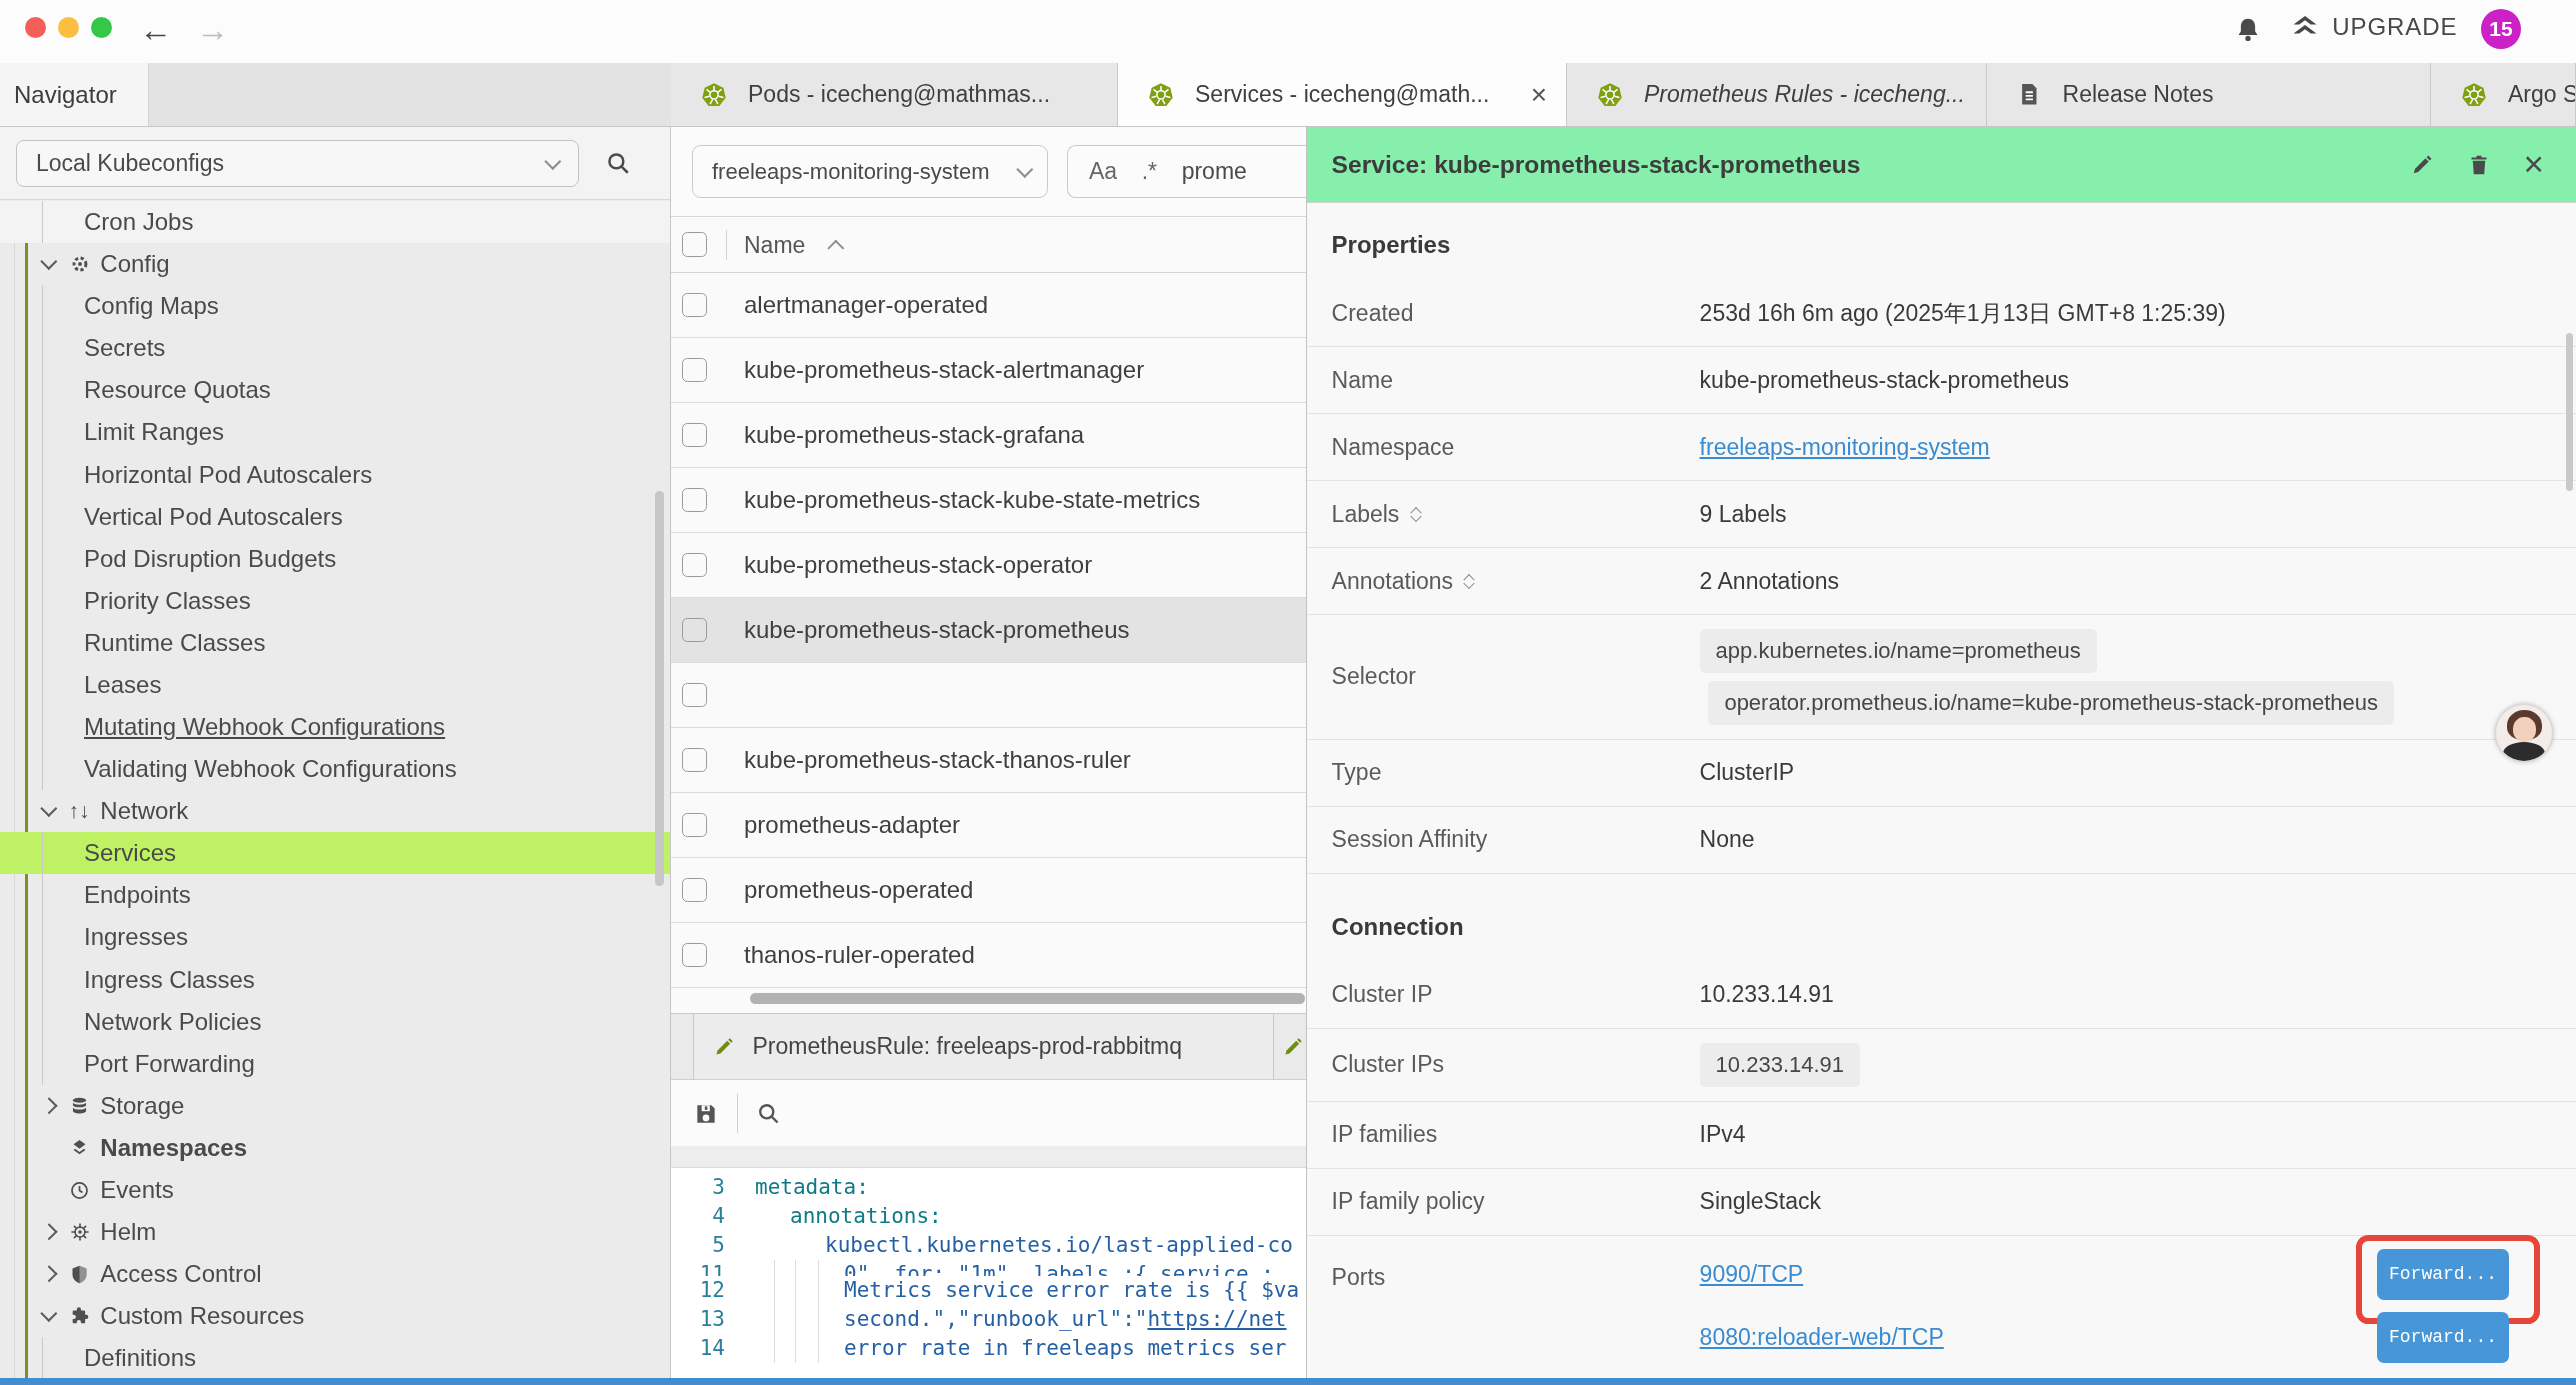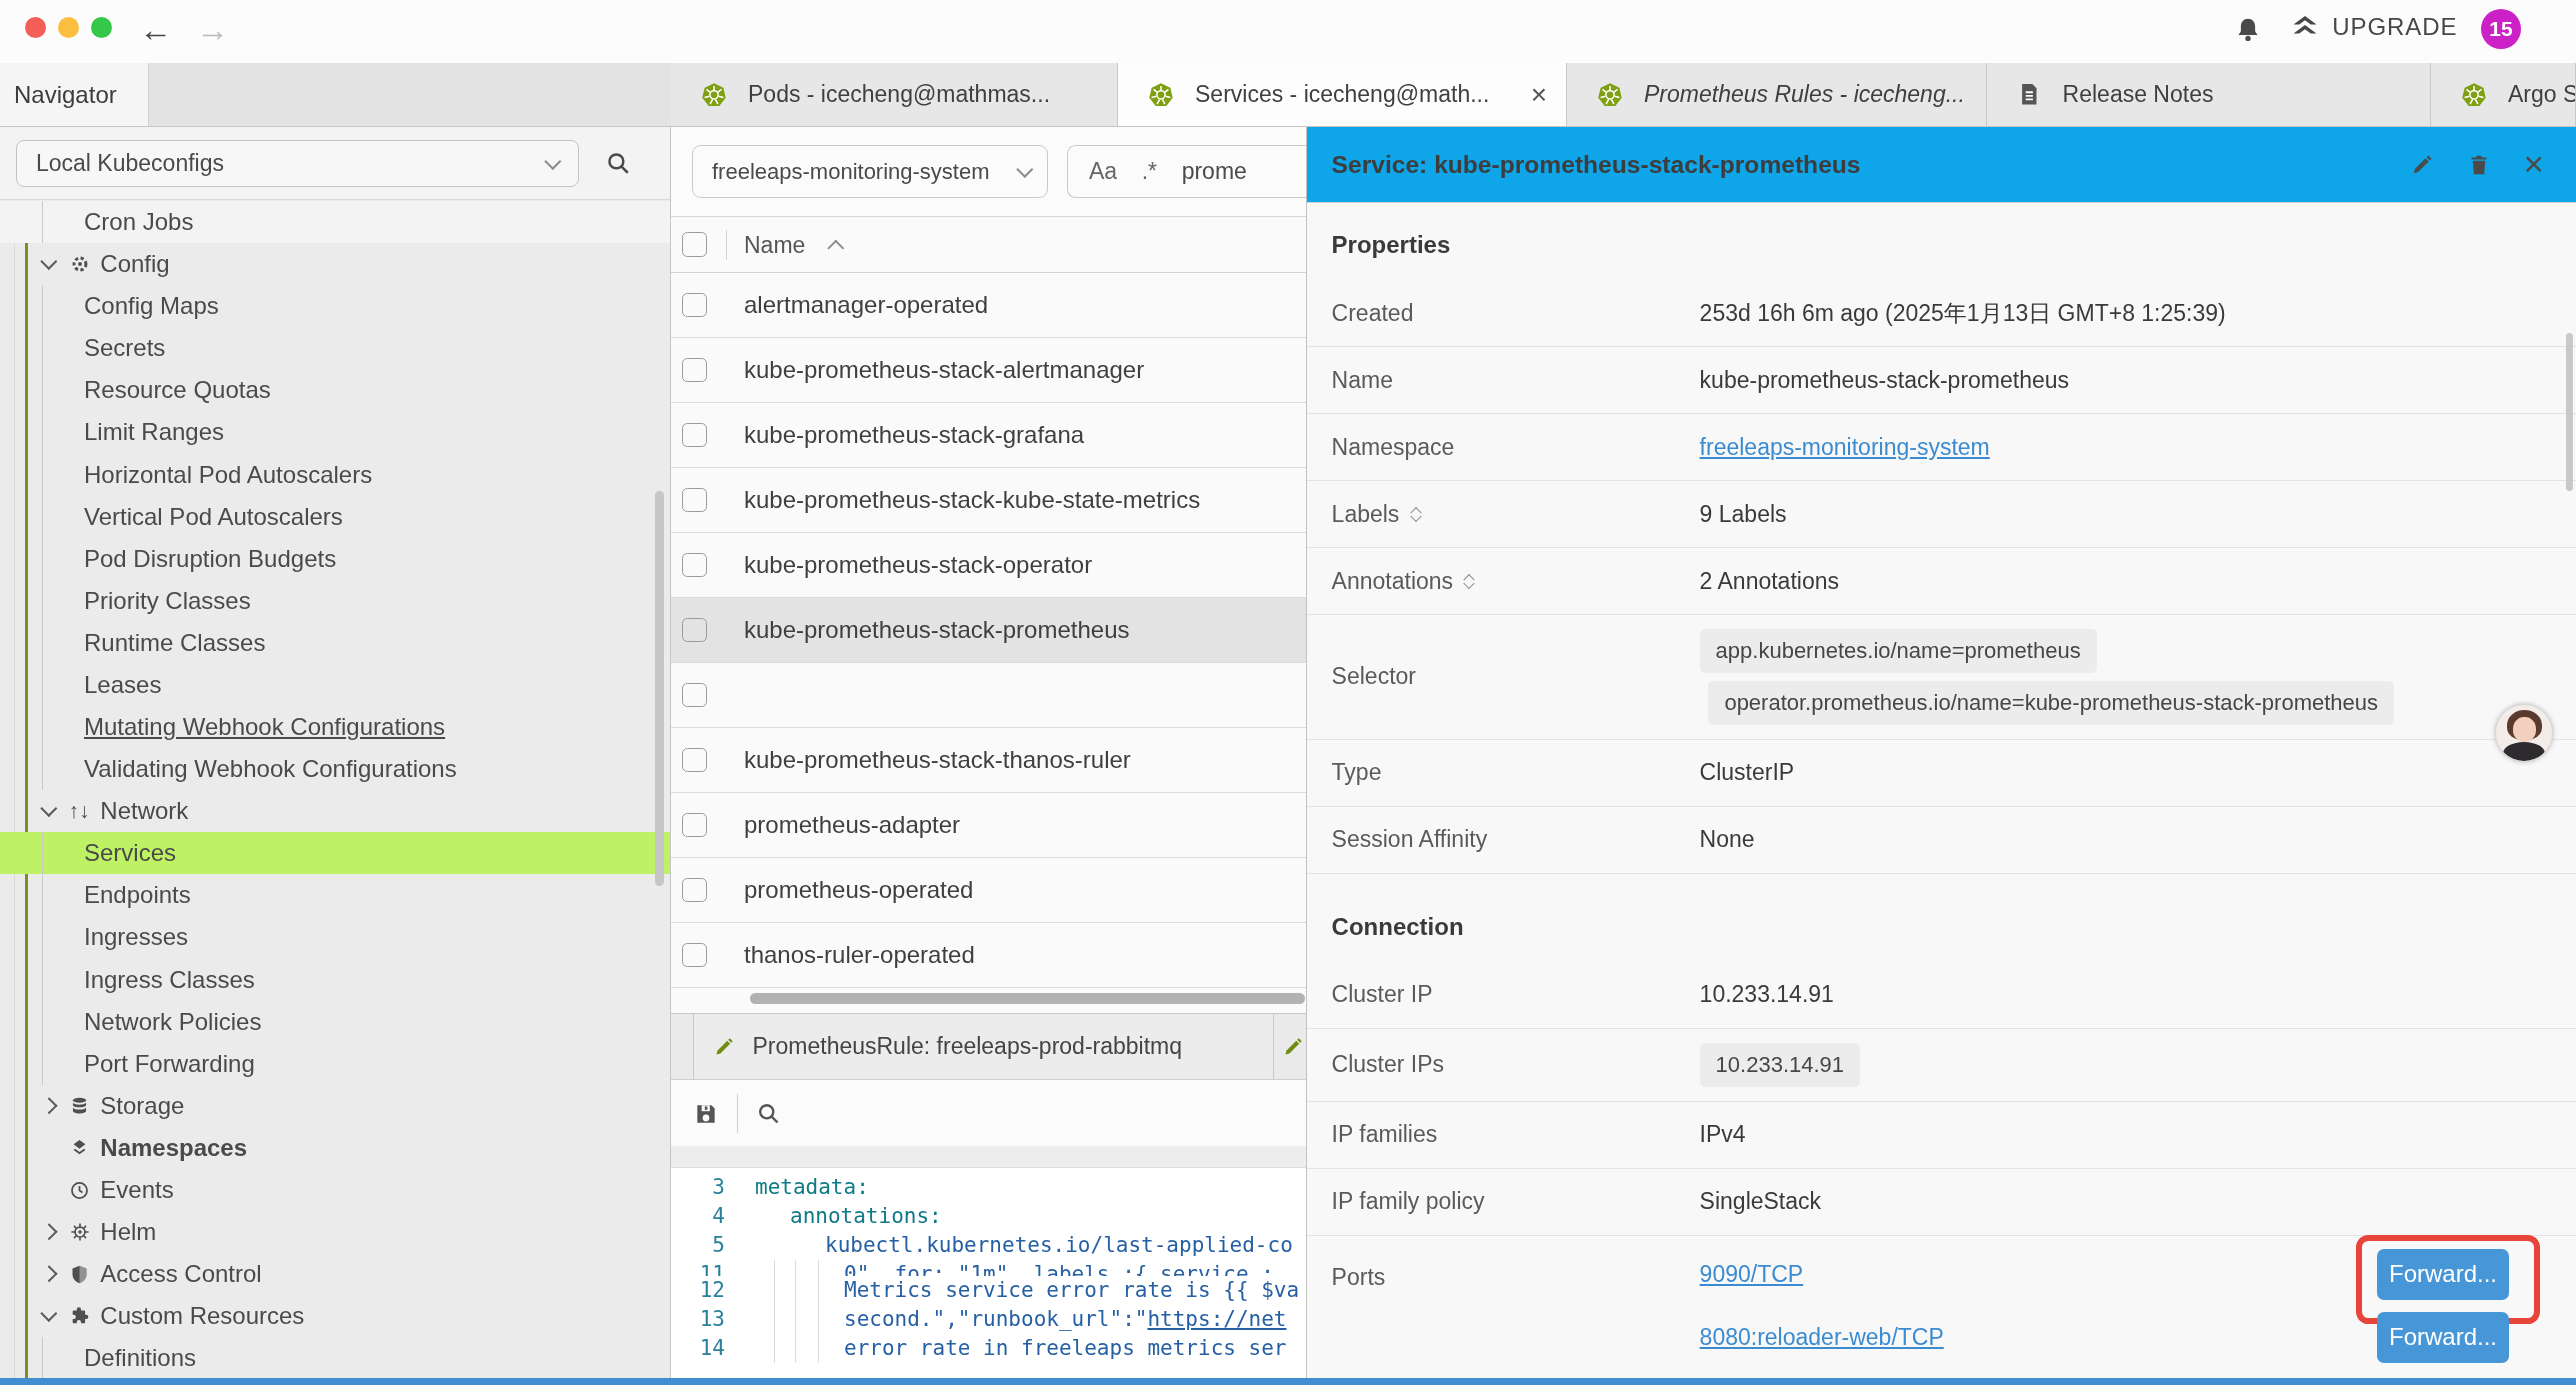--- a/index.html
+++ b/index.html
@@ -88,41 +88,41 @@
         font-size:21px;line-height:29px;padding-top:5.3px;overflow:hidden;}
   .cline{display:flex;white-space:nowrap;}
   .cline.clipped{height:16px;overflow:hidden;}
   .gut{width:68px;flex:none;text-align:right;padding-right:14px;color:#28809a;box-sizing:border-box;}
   .ind3{background-image:linear-gradient(#d8d8d8,#d8d8d8),linear-gradient(#d8d8d8,#d8d8d8),linear-gradient(#d8d8d8,#d8d8d8);
         background-repeat:no-repeat;background-size:0.9px 100%,0.9px 100%,0.9px 100%;background-position:35px 0,56px 0,79px 0;
         padding-left:105px;}
   .seg-key{color:#0e7a86;} .seg-str{color:#2660a4;} .seg-link{color:#2660a4;text-decoration:underline;}
   
   #details{position:absolute;left:1306px;top:127px;width:1270px;height:1251px;background:#f8f8f8;border-left:0.9px solid #c2c2c2;box-sizing:border-box;overflow:hidden;}
-  #d-header{position:absolute;left:0;top:0;width:100%;height:76px;background:#0ea5e9;border-bottom:0.9px solid #cfcfcf;box-sizing:border-box;
+  #d-header{position:absolute;left:0;top:0;width:100%;height:76px;background:#86efac;border-bottom:0.9px solid #cfcfcf;box-sizing:border-box;
             display:flex;align-items:center;padding:0 32px 0 24.6px;}
   #d-title{font-size:24.6px;font-weight:bold;color:#3d3d3d;}
   #d-actions{margin-left:auto;display:flex;align-items:center;gap:33px;color:#4a4a4a;}
   #d-actions .close{font-size:35px;color:#4a4a4a;line-height:24.6px;}
   #d-body{position:absolute;left:0;top:76px;width:100%;bottom:0;}
   .dheading{height:77px;display:flex;align-items:flex-end;padding:0 0 21px 24.6px;box-sizing:border-box;font-size:24px;font-weight:bold;color:#3a3a3a;}
   .drow{display:flex;border-bottom:0.9px solid #e3e3e3;box-sizing:border-box;padding-left:24.6px;align-items:center;min-height:67px;}
   .dlab{width:368px;flex:none;font-size:23px;color:#5a5a5a;display:flex;align-items:center;gap:12.3px;}
   .dval{font-size:23px;color:#3a3a3a;}
   .dval a,.dlink{color:#3a8bd0;text-decoration:underline;font-size:23px;}
   .chipcol{display:flex;flex-direction:column;gap:8.8px;padding:14px 0;}
   .chip{background:#ececec;border-radius:5.3px;padding:8.8px 16px;font-size:22px;color:#464646;width:max-content;}
   .chip.shift{margin-left:8.8px;}
   .sorter{display:flex;flex-direction:column;gap:1.8px;}
   .sorter .chev{width:7px;height:7px;border-width:1.8px;border-color:#8a8a8a;}
   .portrow{align-items:flex-start;border-bottom:none;padding-top:7px;}
   .portlines{flex:1;display:flex;flex-direction:column;}
   .portline{height:63px;display:flex;align-items:center;position:relative;}
   .fwd-wrap{position:absolute;right:67px;top:6.1px;width:132px;height:51px;}
-  .fwd-btn{width:132px;height:51px;border:none;border-radius:7px;color:#fff;font-size:24px;font-family:Liberation Sans, sans-serif;}
+  .fwd-btn{width:132px;height:51px;border:none;border-radius:7px;color:#fff;font-size:18px;font-family:Liberation Mono, monospace;}
   .redbox{position:absolute;left:-21px;top:-14px;width:172px;height:77px;border:6.1px solid #e8453a;border-radius:12.3px;}
   #d-scrollthumb{position:absolute;right:2.6px;top:206px;width:7px;height:158px;background:#c9c9c9;border-radius:3.5px;}
   
   #avatar{position:absolute;left:2495px;top:704px;width:56px;height:56px;border-radius:50%;background:#f3ece8;
           border:1.8px solid #d8d8d8;overflow:hidden;box-shadow:0 0 5.3px rgba(0,0,0,.25);}
   #avatar .hair{position:absolute;left:10.5px;top:5.3px;width:35px;height:30px;border-radius:50% 50% 42% 42%;background:#5b3a2e;}
   #avatar .face{position:absolute;left:16.7px;top:12.3px;width:23px;height:24.6px;border-radius:48%;background:#f2d0bd;}
   #avatar .body{position:absolute;left:7px;top:37px;width:42px;height:23px;border-radius:50% 50% 0 0;background:#2e2b2e;}
   #statusbar{position:absolute;left:0;top:1378px;width:2576px;height:7px;}
 </style>

